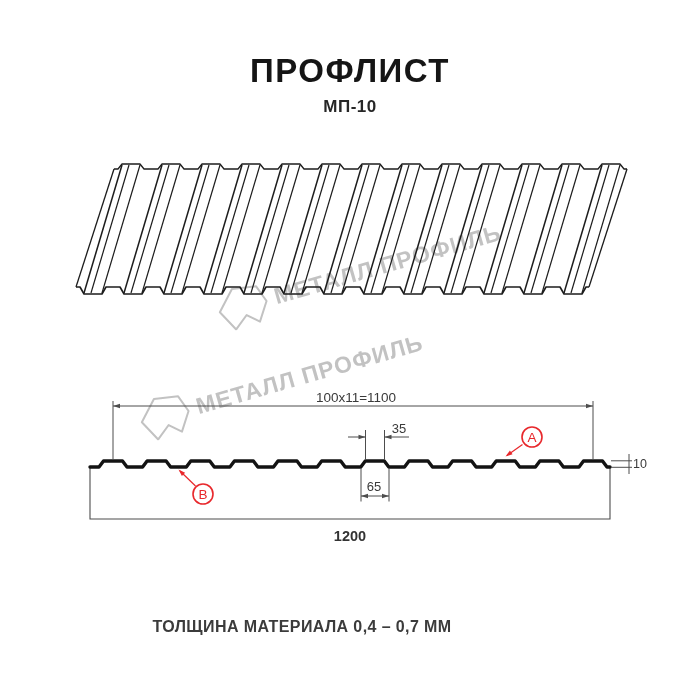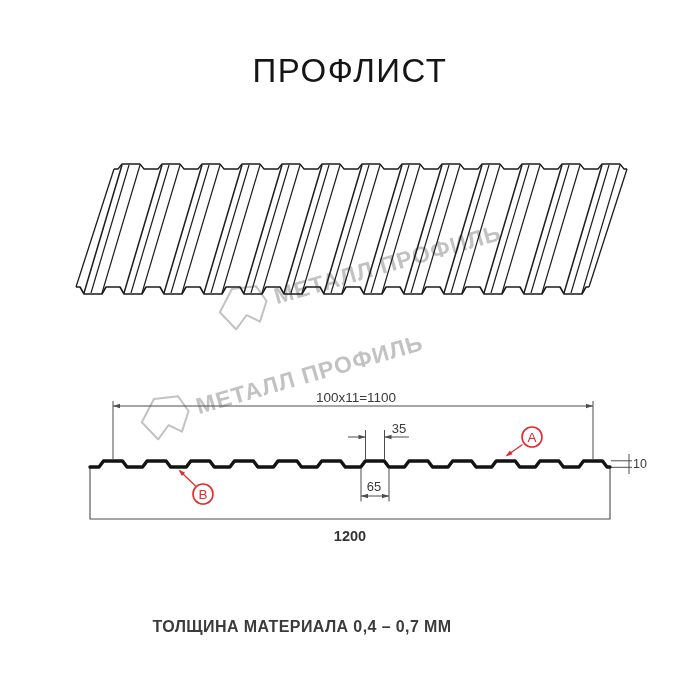--- a/index.html
+++ b/index.html
@@ -1,38 +1,39 @@
 <!DOCTYPE html>
 <html><head>
 <meta charset="utf-8">
 <style>
   html,body{margin:0;padding:0;background:#fff;}
   .page{position:relative;width:700px;height:700px;background:#ffffff;overflow:hidden;
         font-family:"Liberation Sans",sans-serif;}
   .title{position:absolute;left:0;top:52px;width:700px;text-align:center;
-         font-size:33px;font-weight:400;letter-spacing:1.5px;color:#151515;}
+         font-size:33px;font-weight:700;letter-spacing:1.5px;color:#151515;}
   .subtitle{position:absolute;left:0;top:97px;width:700px;text-align:center;
          font-size:17px;font-weight:700;letter-spacing:.5px;color:#262626;}
   .footer-note{position:absolute;left:0;top:618px;width:604px;text-align:center;
          font-size:16px;font-weight:700;letter-spacing:.4px;color:#3b3b3b;}
   .wm{position:absolute;display:flex;align-items:center;gap:7px;opacity:.8;
       transform:rotate(-16deg);transform-origin:0 100%;z-index:1;white-space:nowrap;}
   .wm-text{font-size:23px;font-weight:700;letter-spacing:1px;color:#b3b3b3;}
   .wm1{left:224px;top:290px;}
   .wm2{left:146px;top:400px;}
   svg.layer{position:absolute;z-index:2;}
   #iso{left:58px;top:150px;}
   #sec{left:60px;top:380px;}
 </style>
 </head>
 <body>
 
 <div class="page">
 
   <div class="title">ПРОФЛИСТ</div>
+  <div class="subtitle">МП-10</div>
 
   <div class="wm wm1">
     <svg width="52" height="44" viewBox="0 0 52 44">
       <polygon points="2,22 20,3 44,7 50,24 38,42 27,32 13,43" fill="none" stroke="#b3b3b3" stroke-width="2" stroke-linejoin="round"></polygon>
     </svg>
     <span class="wm-text">МЕТАЛЛ ПРОФИЛЬ</span>
   </div>
 
   <div class="wm wm2">
     <svg width="52" height="44" viewBox="0 0 52 44">

